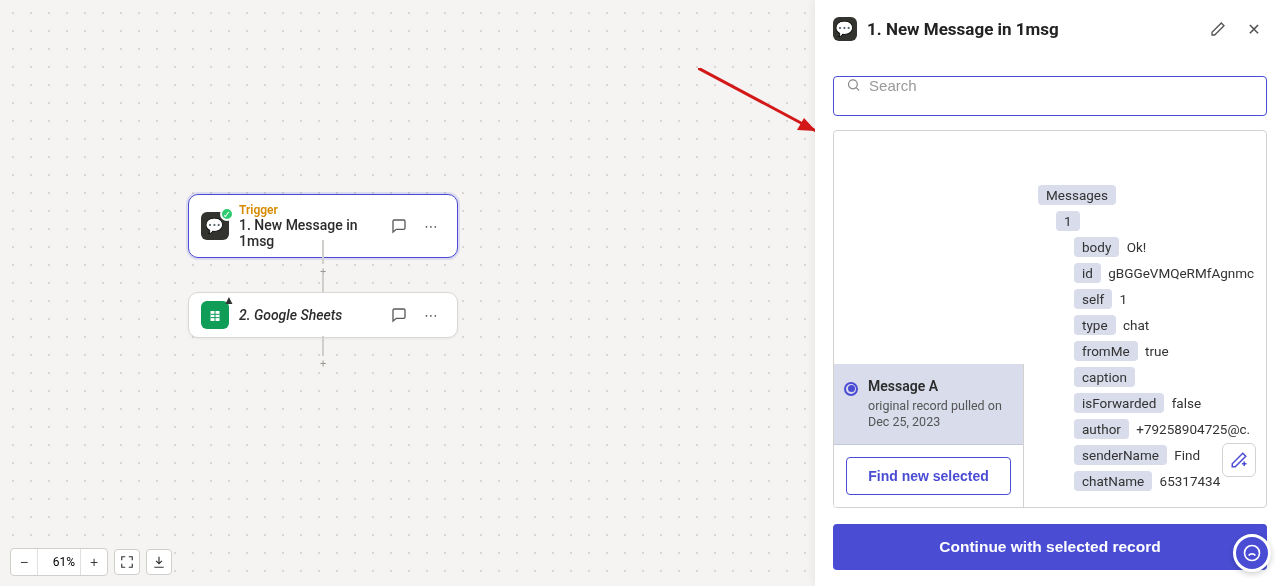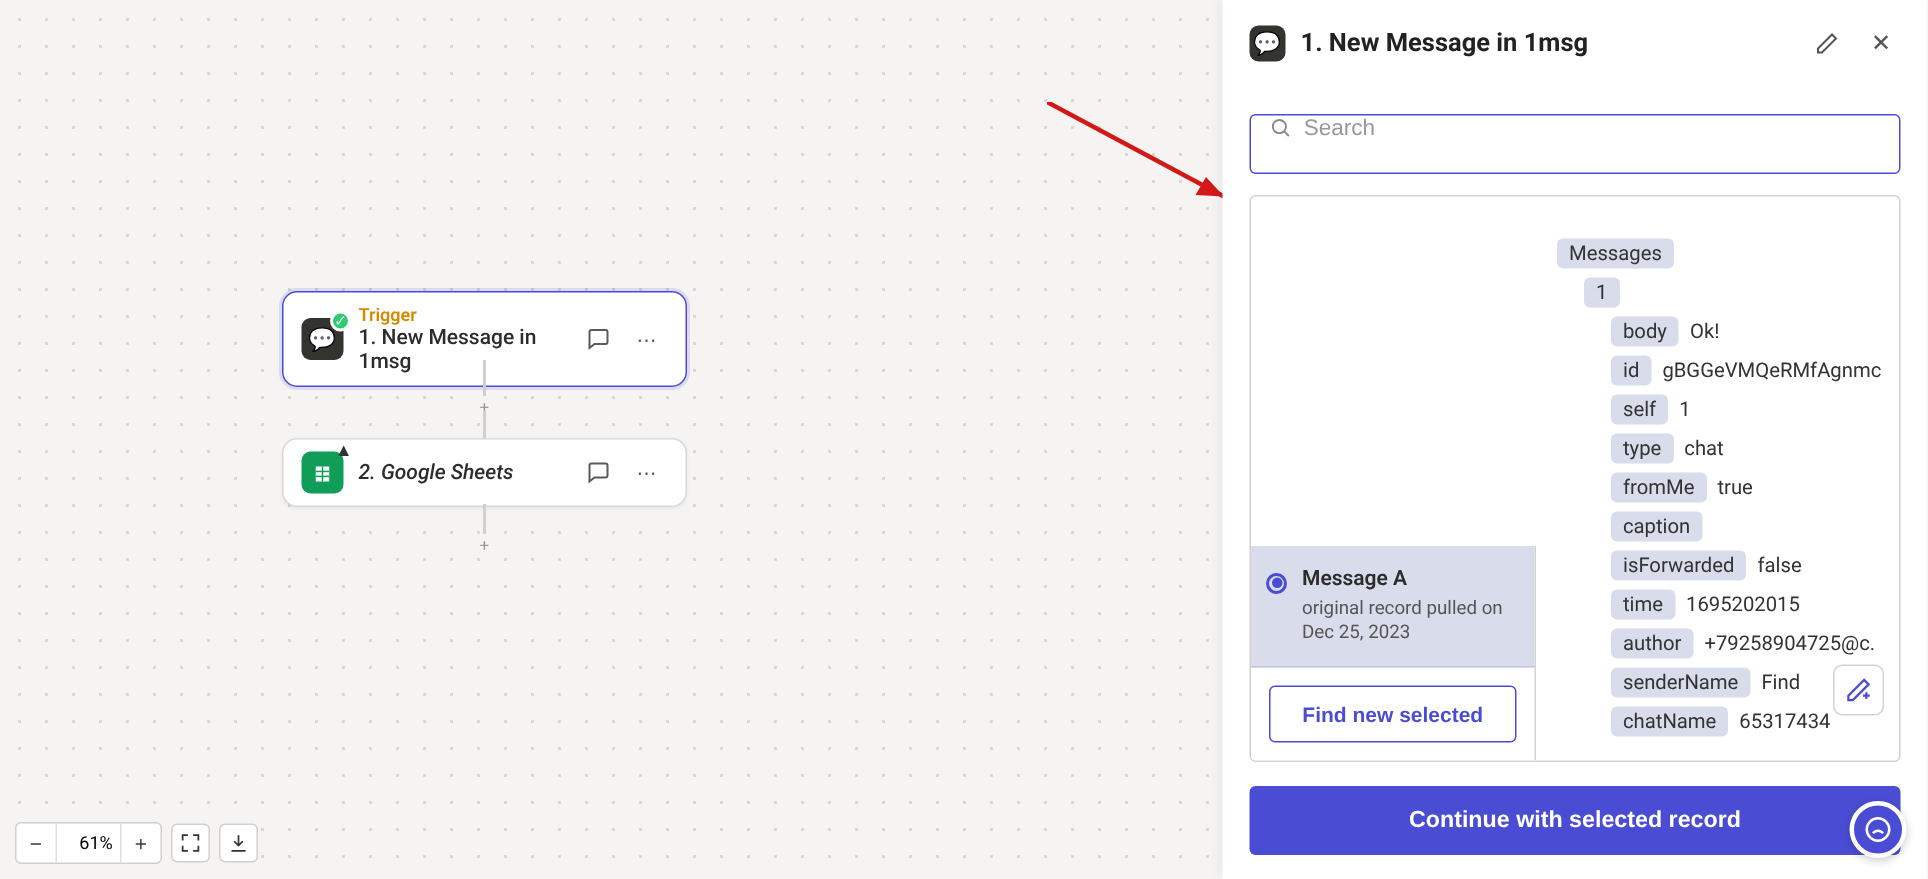--- a/index.html
+++ b/index.html
@@ -367,21 +367,20 @@
       <div class="kv-row indent0"><span class="pill">Messages</span></div>
       <div class="kv-row indent1"><span class="pill">1</span></div>
       <div id="kv-list">
           <div class="kv-row indent2"><span class="pill">body</span><span class="kv-val"> Ok!</span></div>
           <div class="kv-row indent2"><span class="pill">id</span><span class="kv-val"> gBGGeVMQeRMfAgnmc</span></div>
           <div class="kv-row indent2"><span class="pill">self</span><span class="kv-val"> 1</span></div>
           <div class="kv-row indent2"><span class="pill">type</span><span class="kv-val"> chat</span></div>
           <div class="kv-row indent2"><span class="pill">fromMe</span><span class="kv-val"> true</span></div>
           <div class="kv-row indent2"><span class="pill">caption</span><span class="kv-val"> </span></div>
           <div class="kv-row indent2"><span class="pill">isForwarded</span><span class="kv-val"> false</span></div>
-          <div class="kv-row indent2"><span class="pill">time</span><span class="kv-val"> 1695202015</span></div>
           <div class="kv-row indent2"><span class="pill">author</span><span class="kv-val"> +79258904725@c.</span></div>
           <div class="kv-row indent2"><span class="pill">senderName</span><span class="kv-val"> Find</span></div>
           <div class="kv-row indent2"><span class="pill">chatName</span><span class="kv-val"> 65317434</span></div>
         </div>
       <div class="float-pencil">
         <svg width="18" height="18" viewBox="0 0 24 24" fill="none" stroke="currentColor" stroke-width="2">
             <path d="M17 3l4 4L7 21H3v-4L17 3z"></path>
             <path d="M19 14v6"></path>
             <path d="M16 17h6"></path>
           </svg>

